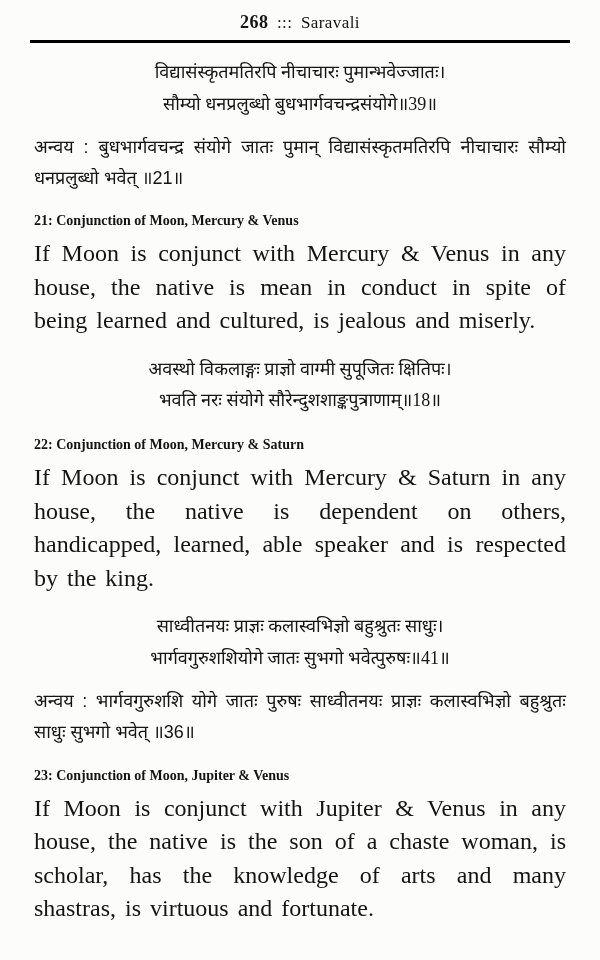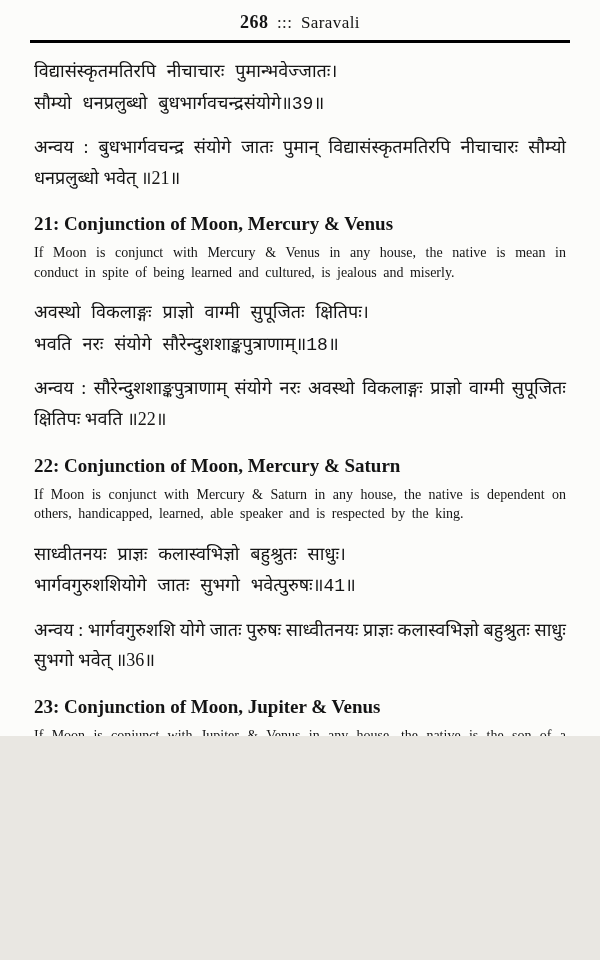--- a/index.html
+++ b/index.html
@@ -3,21 +3,21 @@
 <meta charset="utf-8">
 <style>
   html, body {
     margin: 0;
     padding: 0;
     background: #e9e7e2;
   }
   .page {
     position: relative;
     width: 600px;
-    height: 736px;
+    height: 960px;
     margin: 0 auto;
     background: #fcfcfa;
     box-sizing: border-box;
     padding: 10px 34px 8px 34px;
     color: #141414;
     font-family: "Liberation Serif", serif;
     overflow: hidden;
   }
   .header {
     text-align: center;
@@ -32,41 +32,42 @@
   .header-sep {
     margin: 0 4px;
     color: #222;
   }
   .rule {
     border: 0;
     border-top: 3px solid #000;
     margin: 7px -4px 10px -4px;
   }
   .verse {
+    text-align: center;
     font-size: 18px;
     line-height: 1.75;
     margin: 14px 0 10px 0;
-    font-family: Liberation Mono, monospace;
+    font-family: Liberation Serif, serif;
   }
   .anvaya {
     text-align: justify;
     font-size: 18px;
     line-height: 1.7;
     margin: 12px 0 14px 0;
-    font-family: Liberation Serif, serif;
+    font-family: Liberation Sans, sans-serif;
   }
   .heading {
-    font-size: 19px;
+    font-size: 14px;
     font-weight: bold;
     margin: 20px 0 8px 0;
     font-family: "Liberation Serif", serif;
   }
   .body-text {
     text-align: justify;
-    font-size: 14px;
+    font-size: 24px;
     line-height: 1.4;
     word-spacing: 3px;
     margin: 6px 0 16px 0;
     font-family: "Liberation Serif", serif;
   }
 </style>
 </head>
 <body>
 
 <div class="page">
@@ -88,21 +89,20 @@
 
   <h2 class="heading">21: Conjunction of Moon, Mercury &amp; Venus</h2>
 
   <p class="body-text">If Moon is conjunct with Mercury &amp; Venus in any house, the native is mean in conduct in spite of being learned and cultured, is jealous and miserly.</p>
 
   <div class="verse">
     <div>अवस्थो विकलाङ्गः प्राज्ञो वाग्मी सुपूजितः क्षितिपः।</div>
     <div>भवति नरः संयोगे सौरेन्दुशशाङ्कपुत्राणाम्॥18॥</div>
   </div>
 
-  <p class="anvaya">अन्वय : सौरेन्दुशशाङ्कपुत्राणाम् संयोगे नरः अवस्थो विकलाङ्गः प्राज्ञो वाग्मी सुपूजितः क्षितिपः भवति ॥22॥</p>
 
   <h2 class="heading">22: Conjunction of Moon, Mercury &amp; Saturn</h2>
 
   <p class="body-text">If Moon is conjunct with Mercury &amp; Saturn in any house, the native is dependent on others, handicapped, learned, able speaker and is respected by the king.</p>
 
   <div class="verse">
     <div>साध्वीतनयः प्राज्ञः कलास्वभिज्ञो बहुश्रुतः साधुः।</div>
     <div>भार्गवगुरुशशियोगे जातः सुभगो भवेत्पुरुषः॥41॥</div>
   </div>
 

